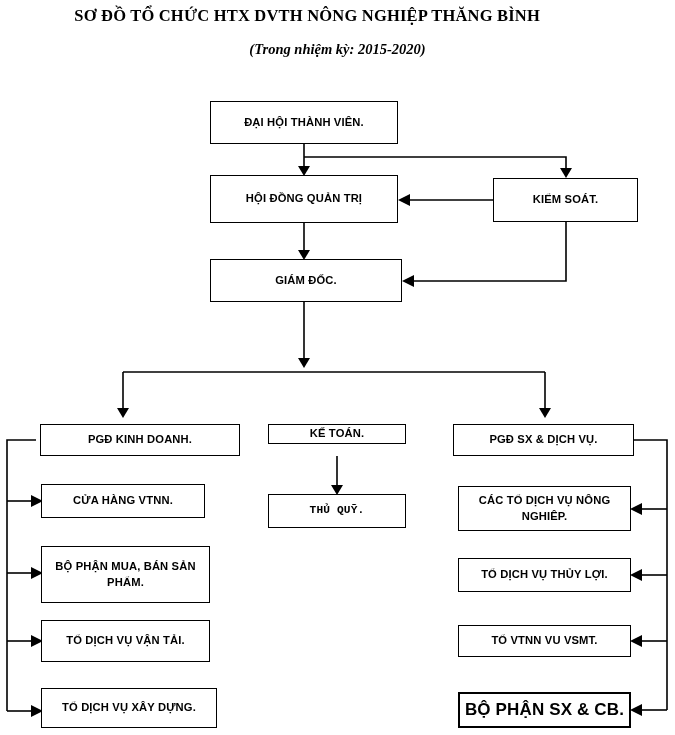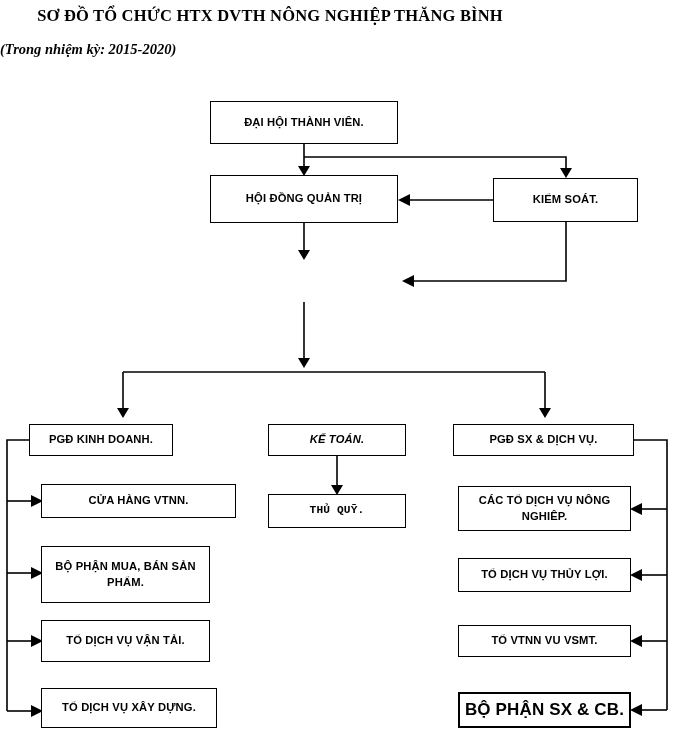--- a/index.html
+++ b/index.html
@@ -17,33 +17,33 @@
     width: 675px;
     height: 735px;
     background: #ffffff;
     overflow: hidden;
   }
   .title {
     position: absolute;
     left: 0;
     top: 6px;
     width: 540px;
-    text-align: center;
+    text-align: right;
     font-family: "Liberation Serif", serif;
     font-weight: bold;
     font-size: 16.5px;
     letter-spacing: 0.2px;
     white-space: nowrap;
   }
   .subtitle {
     position: absolute;
     left: 0;
     top: 41px;
     width: 675px;
-    text-align: left;
+    text-align: center;
     font-family: "Liberation Serif", serif;
     font-weight: bold;
     font-style: italic;
     font-size: 14.5px;
     white-space: nowrap;
   }
   .node {
     position: absolute;
     box-sizing: border-box;
     border: 1.6px solid #000000;
@@ -145,34 +145,37 @@
   </div>
 
   <div class="node" style="left:210px; top:175px; width:188px; height:48px;">
     <span>HỘI ĐỒNG QUẢN TRỊ</span>
   </div>
 
   <div class="node" style="left:493px; top:178px; width:145px; height:44px;">
     <span>KIỂM SOÁT.</span>
   </div>
 
-
-  <div class="node" style="left:29px; top:424px; width:144px; height:32px;">
+  <div class="node" style="left:210px; top:259px; width:192px; height:43px;">
+    <span>GIÁM ĐỐC.</span>
+  </div>
+
+  <div class="node" style="left:40px; top:424px; width:200px; height:32px;">
     <span>PGĐ KINH DOANH.</span>
   </div>
 
-  <div class="node" style="left:268px; top:424px; width:138px; height:32px;font-style:italic;">
+  <div class="node" style="left:268px; top:424px; width:138px; height:20px;">
     <span>KẾ TOÁN.</span>
   </div>
 
   <div class="node" style="left:453px; top:424px; width:181px; height:32px;">
     <span>PGĐ SX &amp; DỊCH VỤ.</span>
   </div>
 
-  <div class="node" style="left:41px; top:484px; width:195px; height:34px;">
+  <div class="node" style="left:41px; top:484px; width:164px; height:34px;">
     <span>CỬA HÀNG VTNN.</span>
   </div>
 
   <div class="node" style="left:41px; top:546px; width:169px; height:57px;">
     <span>BỘ PHẬN MUA, BÁN SẢN PHẨM.</span>
   </div>
 
   <div class="node" style="left:41px; top:620px; width:169px; height:42px;">
     <span>TỔ DỊCH VỤ VẬN TẢI.</span>
   </div>

